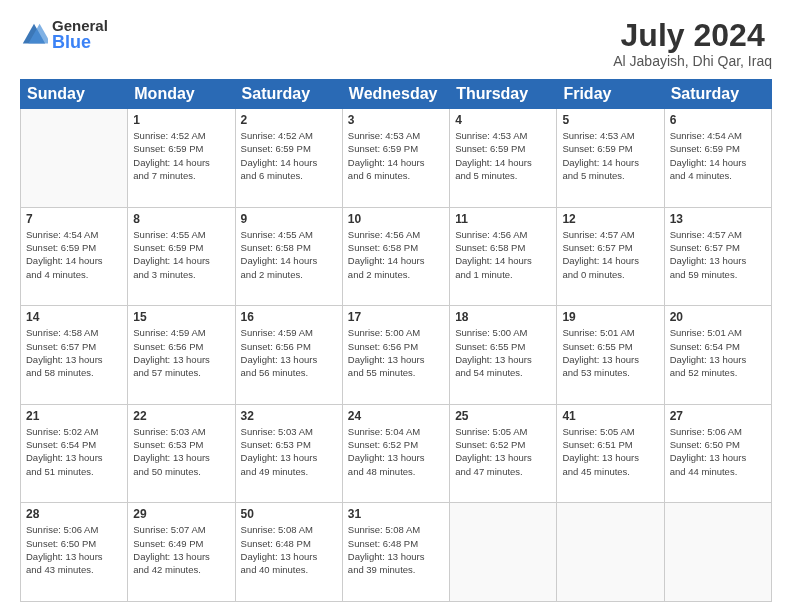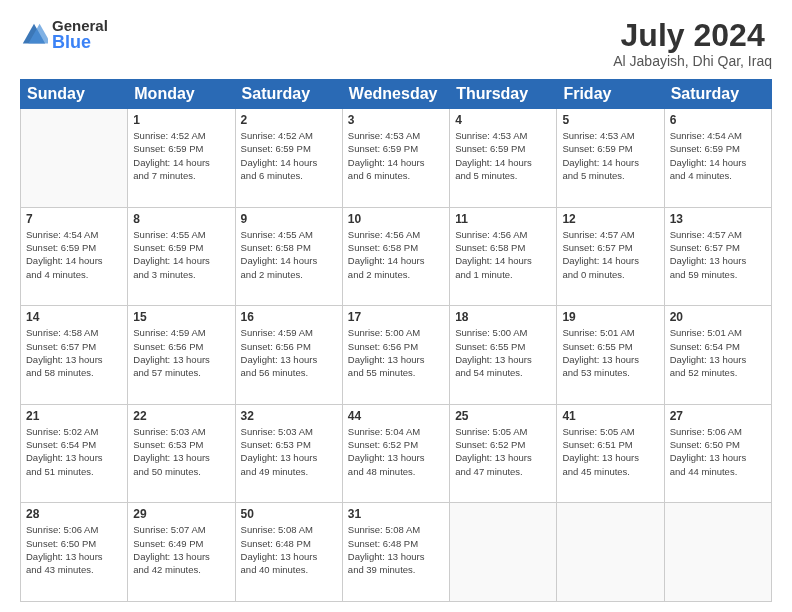--- a/index.html
+++ b/index.html
@@ -300,21 +300,21 @@
 and 50 minutes.</div>
           </td>
           <td>
             <span class="day-number">32</span>
             <div class="day-info" style="white-space: pre-line;">Sunrise: 5:03 AM
 Sunset: 6:53 PM
 Daylight: 13 hours
 and 49 minutes.</div>
           </td>
           <td>
-            <span class="day-number">44</span>
+            <span class="day-number">24</span>
             <div class="day-info" style="white-space: pre-line;">Sunrise: 5:04 AM
 Sunset: 6:52 PM
 Daylight: 13 hours
 and 48 minutes.</div>
           </td>
           <td>
             <span class="day-number">25</span>
             <div class="day-info" style="white-space: pre-line;">Sunrise: 5:05 AM
 Sunset: 6:52 PM
 Daylight: 13 hours

